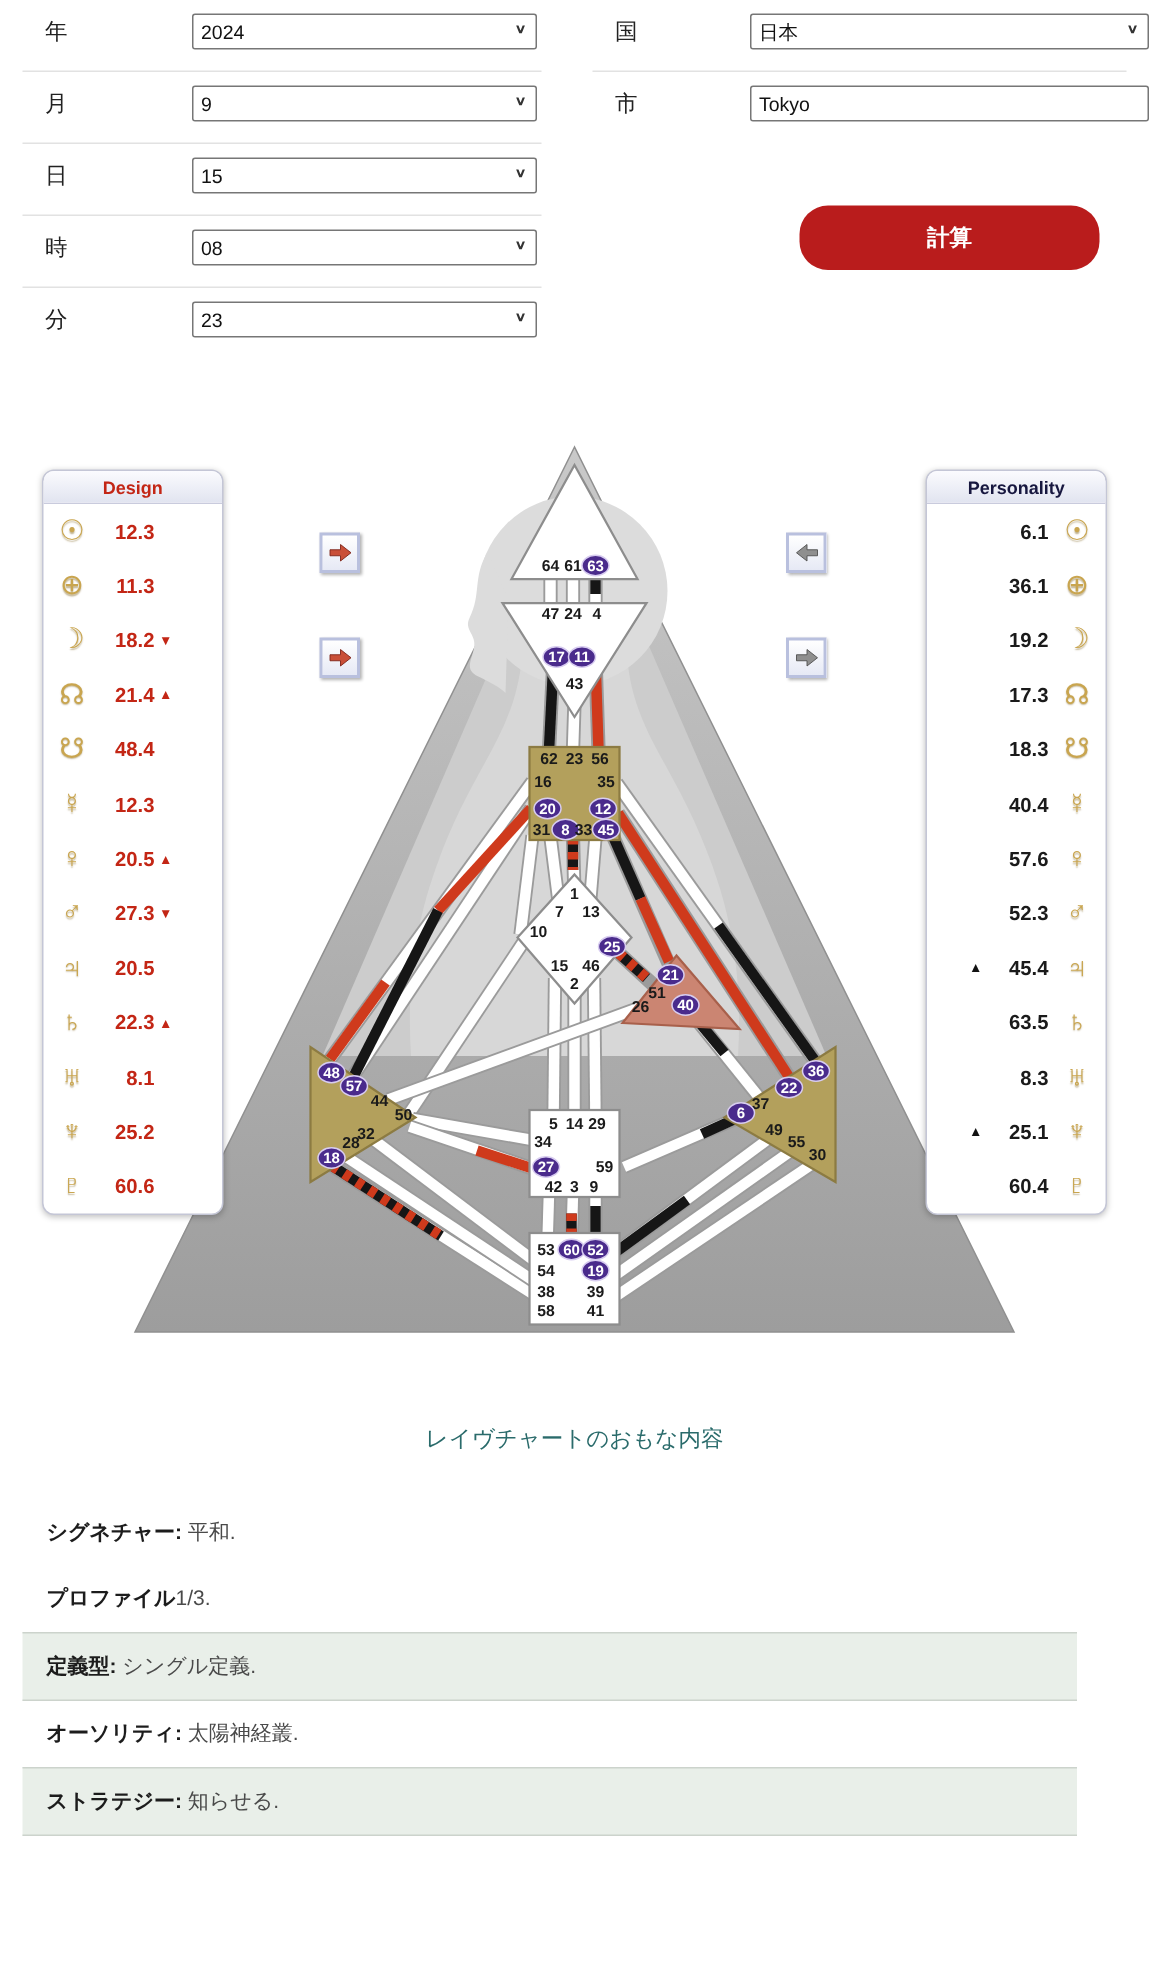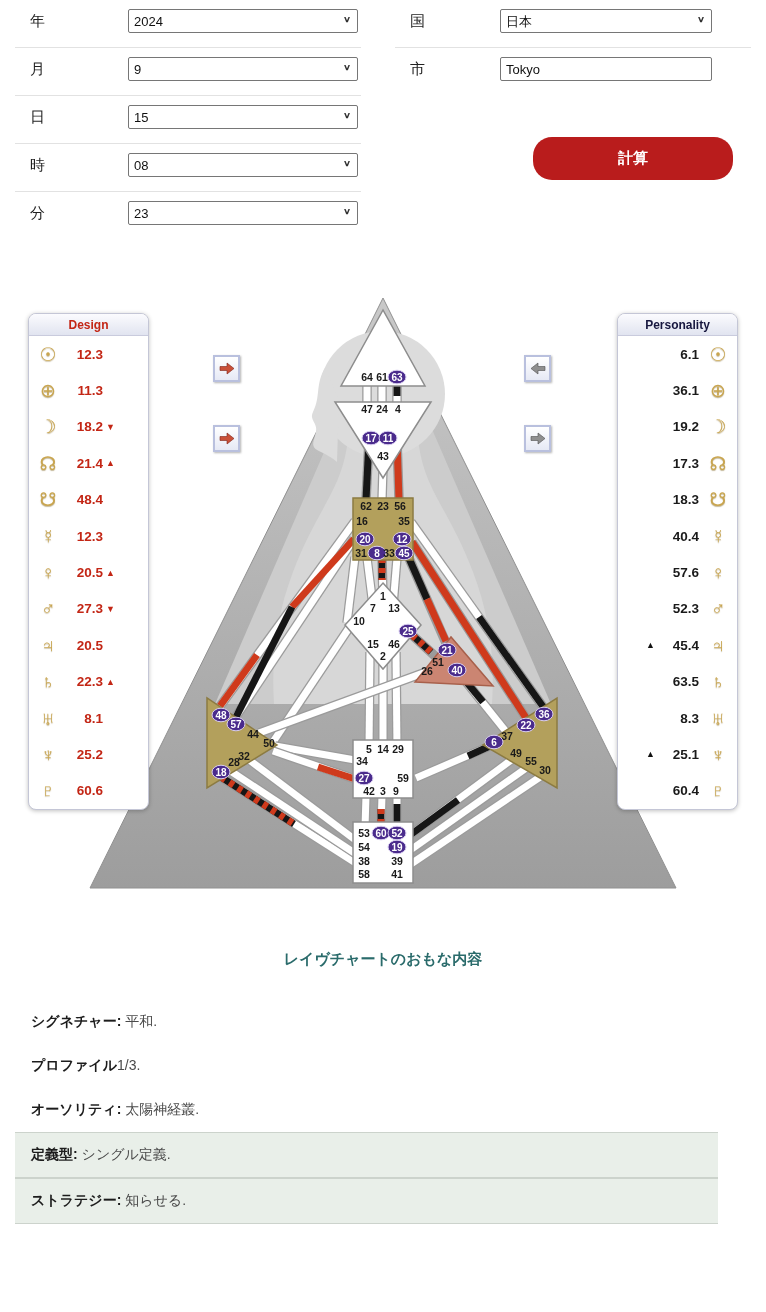--- a/index.html
+++ b/index.html
@@ -6,21 +6,21 @@
   html,body { margin:0; padding:0; background:#fff; }
   body { width:766px; font-family:"Liberation Sans",sans-serif; }
   .page { position:relative; width:766px; height:1312px; background:#fff; overflow:hidden; }
 
   
   .form-left { position:absolute; left:15px; top:0; width:346px; }
   .form-row { position:relative; height:48px; border-bottom:1px solid #e2e2e2; }
   .form-row.noline { border-bottom:none; }
   .form-row label { position:absolute; left:15px; top:12px; font-size:15px; color:#222; }
   .sel-wrap { position:absolute; left:113px; top:9px; width:230px; height:24px; }
-  .form-right .sel-wrap, .form-right .inp-wrap { left:105px; width:212px; }
+  .form-right .sel-wrap, .form-right .inp-wrap { left:105px; width:266px; }
   select { width:100%; height:24px; appearance:none; -webkit-appearance:none; -moz-appearance:none;
            border:1px solid #767676; border-radius:2px; background:#fff; font-size:13px;
            padding:0 3px 0 5px; font-family:inherit; color:#111; }
   .chev { position:absolute; right:7px; top:4px; font-size:11px; font-weight:bold; color:#333;
           pointer-events:none; transform:scaleY(.75); }
   .form-right { position:absolute; left:395px; top:0; width:356px; }
   .inp-wrap { position:absolute; top:9px; }
   input.city { width:100%; height:24px; border:1px solid #767676; border-radius:2px;
                font-size:13px; padding:0 5px; font-family:inherit; color:#111; }
   .calc-btn { position:absolute; left:533px; top:137px; width:200px; height:43px;
@@ -58,21 +58,21 @@
   .ch  { stroke:#9b9b9b; stroke-width:9.5; fill:none; }
   .cw  { stroke:#ffffff; stroke-width:7; fill:none; }
   .cr  { stroke:#cf3a1c; stroke-width:7; fill:none; }
   .cb  { stroke:#161616; stroke-width:7; fill:none; }
   .csr { stroke:#cf3a1c; stroke-width:7; fill:none; stroke-dasharray:5 5; }
   text.gate { font:bold 10.5px "Liberation Sans",sans-serif; fill:#1a1a1a; text-anchor:middle; }
   text.gate.on { fill:#ffffff; font-size:10px; }
 
   
   .summary-heading { position:absolute; top:950px; left:0; width:100%; text-align:center;
-                     font-size:15px; font-weight:bold; color:#2a6b6b; }
+                     font-size:15px; font-weight:normal; color:#2a6b6b; }
   .summary-rows { position:absolute; top:1000px; left:15px; width:703px; }
   .srow { padding:13px 16px; font-size:14px; color:#4a4a4a; background:#fff; }
   .srow.alt { background:#e9efe9; border-top:1px solid #ccd3cc; border-bottom:1px solid #ccd3cc; }
   .srow b { color:#1c1c1c; }
 </style>
 </head>
 <body>
 
 <div class="page">
 
@@ -482,18 +482,18 @@
           <span class="pval">60.4</span>
           <span class="glyph">♇</span>
         </div>
       </div>
   </div>
 
   <div class="summary-heading">レイヴチャートのおもな内容</div>
   <div class="summary-rows">
       <div class="srow"><b>シグネチャー:</b> 平和.</div>
       <div class="srow"><b>プロファイル</b>1/3.</div>
+      <div class="srow alt"><b>定義型:</b> シングル定義.</div>
       <div class="srow"><b>オーソリティ:</b> 太陽神経叢.</div>
-      <div class="srow alt"><b>定義型:</b> シングル定義.</div>
       <div class="srow alt"><b>ストラテジー:</b> 知らせる.</div>
     </div>
 
 </div>
 
 </body></html>

